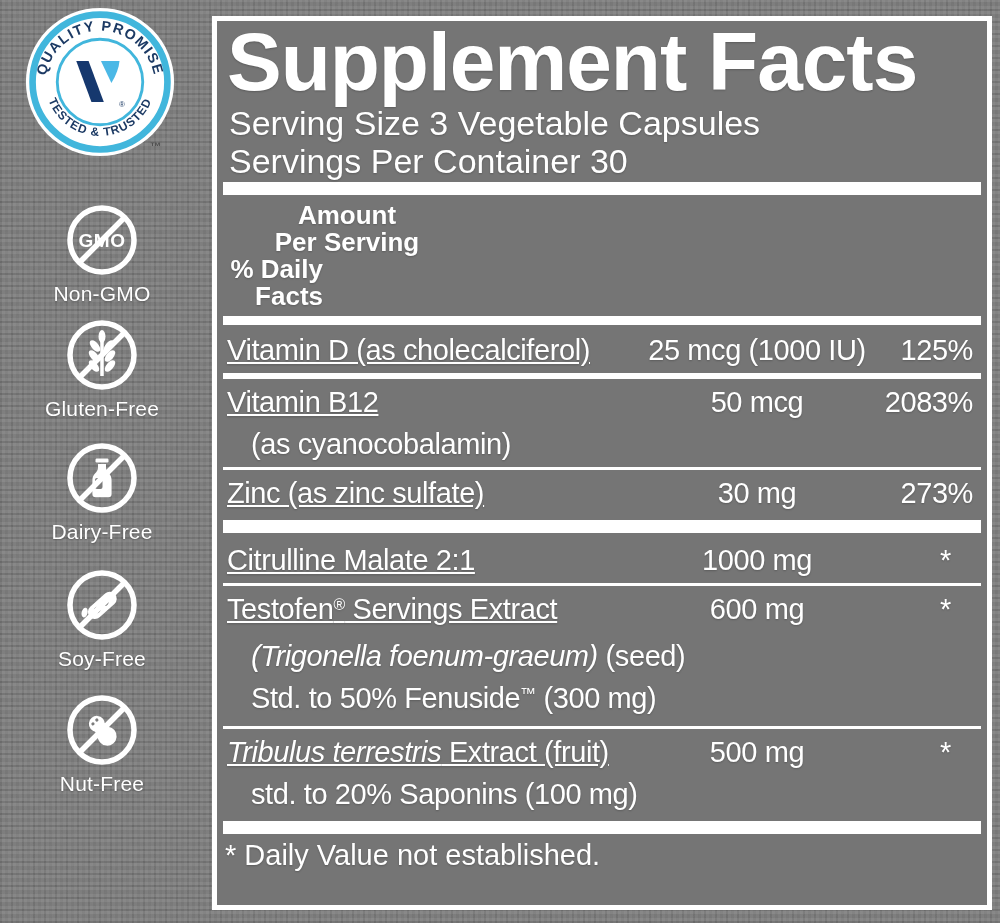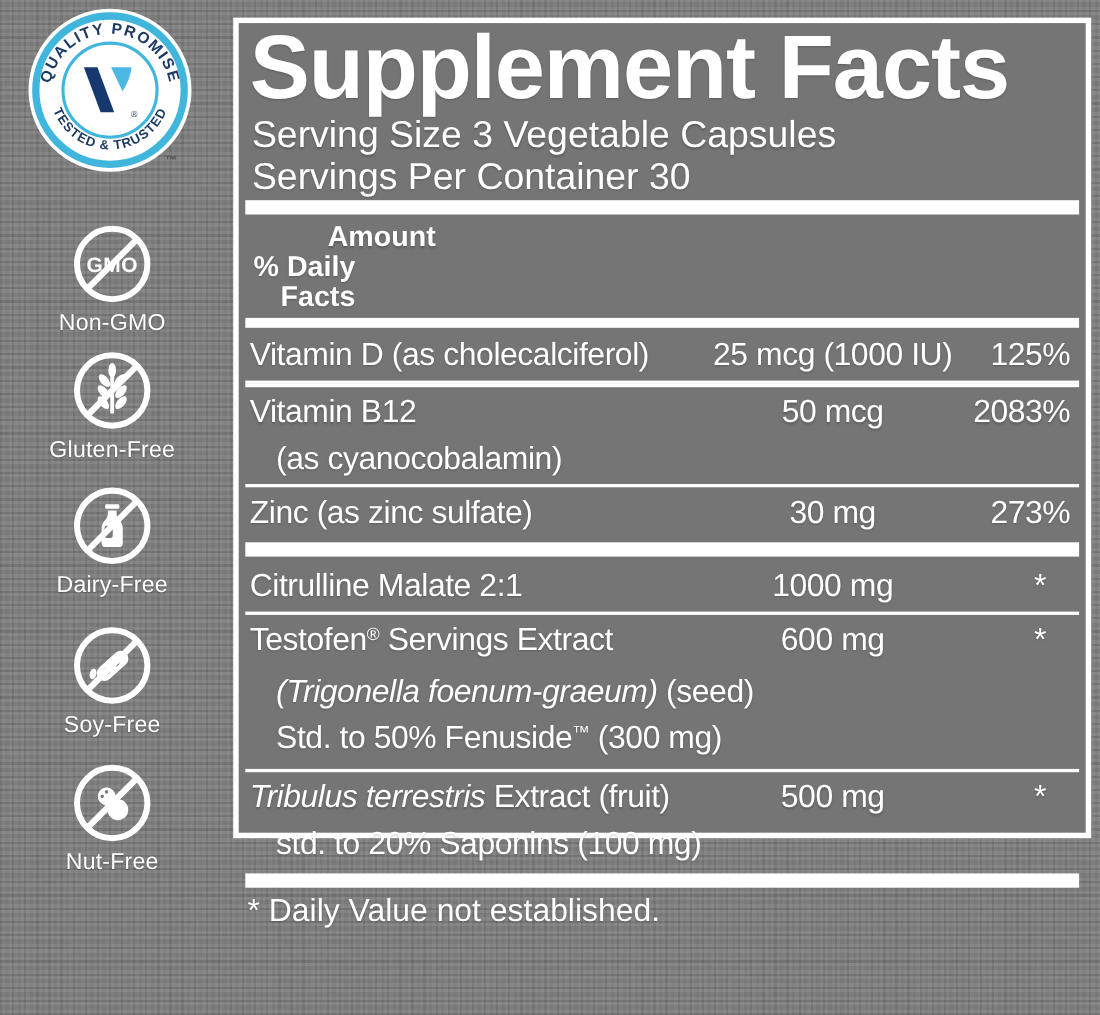--- a/index.html
+++ b/index.html
@@ -17,39 +17,39 @@
   
   .quality-badge{position:absolute;left:24px;top:6px;width:152px;height:152px;}
   .tm-mark{position:absolute;left:150px;top:140px;font-size:11px;font-weight:bold;color:#4f4f4f;}
 
   .freebadge{position:absolute;left:0;width:204px;display:flex;flex-direction:column;align-items:center;}
   .freebadge .flabel{margin-top:5px;font-size:21px;font-weight:normal;color:#fff;
     text-shadow:0 1px 2px rgba(0,0,0,0.30);letter-spacing:0.2px;}
   .fb-0{top:203px}.fb-1{top:318px}.fb-2{top:441px}.fb-3{top:568px}.fb-4{top:693px}
 
   
-  .panel{position:absolute;left:212px;top:16px;width:780px;height:746px;box-sizing:border-box;
+  .panel{position:absolute;left:212px;top:16px;width:780px;height:894px;box-sizing:border-box;
     border:5px solid #fff;background:#757575;color:#fff;
     text-shadow:0 1px 2px rgba(0,0,0,0.22);}
   .ptitle{margin:2px 8px 0 10px;font-size:82px;font-weight:bold;line-height:78px;
     letter-spacing:-1px;white-space:nowrap;}
   .serv{margin:6px 14px 0 12px;font-size:34px;line-height:32px;}
   .bar{height:13px;background:#fff;margin:5px 6px 0 6px;}
   .bar.thin{height:9px;margin-top:6px;}
   .cols{display:flex;margin:7px 14px 0 10px;font-weight:bold;font-size:26px;line-height:27px;flex-direction:column;}
   .cols .spacer{flex:1;}
   .col-amt{width:240px;text-align:center;white-space:nowrap;}
   .col-dv{width:96px;text-align:right;white-space:nowrap;}
 
   .rows{margin-top:2px;}
   .sep{height:3px;background:#fff;margin:0 6px;}
   .thickbar{height:13px;background:#fff;margin:4px 6px;}
   .row{padding:2px 14px 2px 10px;}
   .rline{display:flex;align-items:baseline;font-size:29px;line-height:42px;letter-spacing:-0.4px;}
-  .rname{flex:1;min-width:0;white-space:nowrap;}
+  .rname{flex:1;min-width:0;white-space:nowrap;text-decoration:underline;}
   .ramt{width:240px;text-align:center;white-space:nowrap;}
   .rdv{width:96px;text-align:right;white-space:nowrap;}
   .rdv.ast{padding-right:22px;box-sizing:border-box;}
   .rsub{font-size:29px;line-height:42px;letter-spacing:-0.4px;padding-left:24px;white-space:nowrap;}
   .it{font-style:italic;}
   .sup{font-size:55%;position:relative;top:-0.55em;}
   .footnote{margin:4px 14px 0 8px;font-size:29px;line-height:34px;}
 </style>
 </head>
 <body>
@@ -156,20 +156,21 @@
 
   <div class="panel">
     <div class="ptitle">Supplement Facts</div>
     <div class="serv">Serving Size 3 Vegetable Capsules</div>
     <div class="serv">Servings Per Container 30</div>
     <div class="bar"></div>
     <div class="cols">
       <div class="spacer"></div>
       <div class="col-amt">
         <div>Amount</div>
+        <div>Per Serving</div>
       </div>
       <div class="col-dv">
         <div>% Daily</div>
         <div>Facts</div>
       </div>
     </div>
     <div class="bar thin"></div>
     <div class="rows">
         <div class="row">
           <div class="rline">

